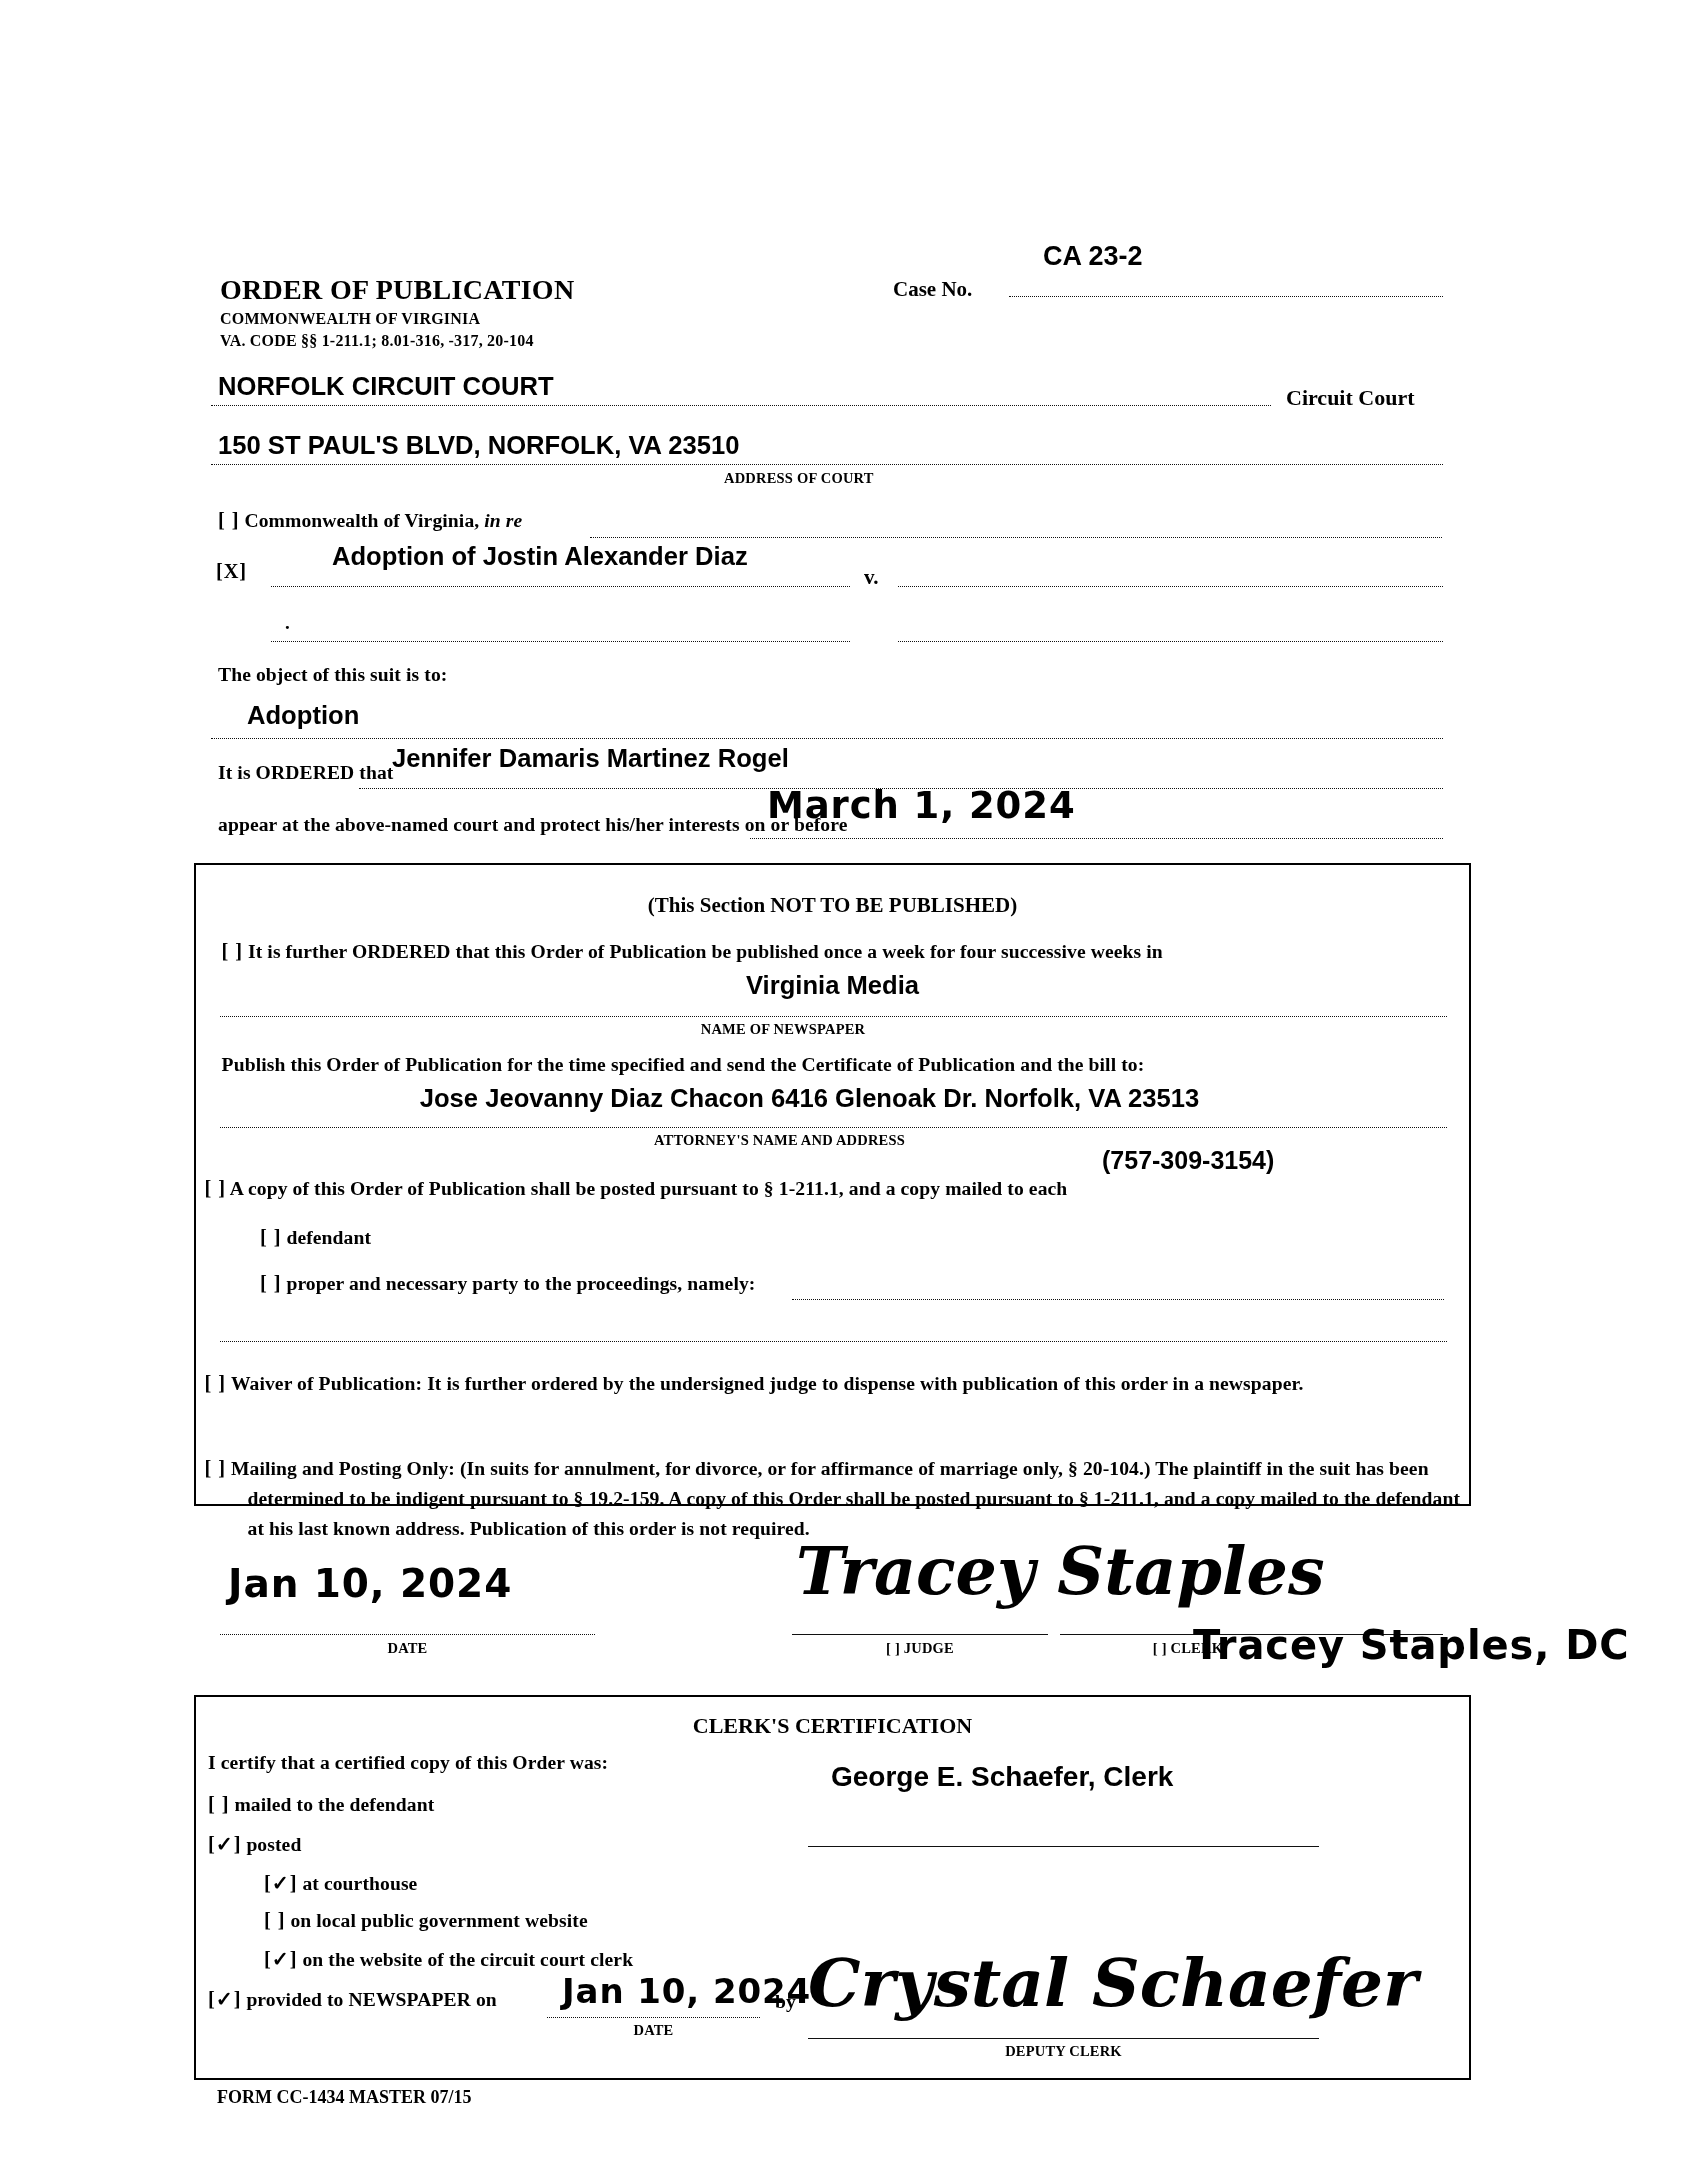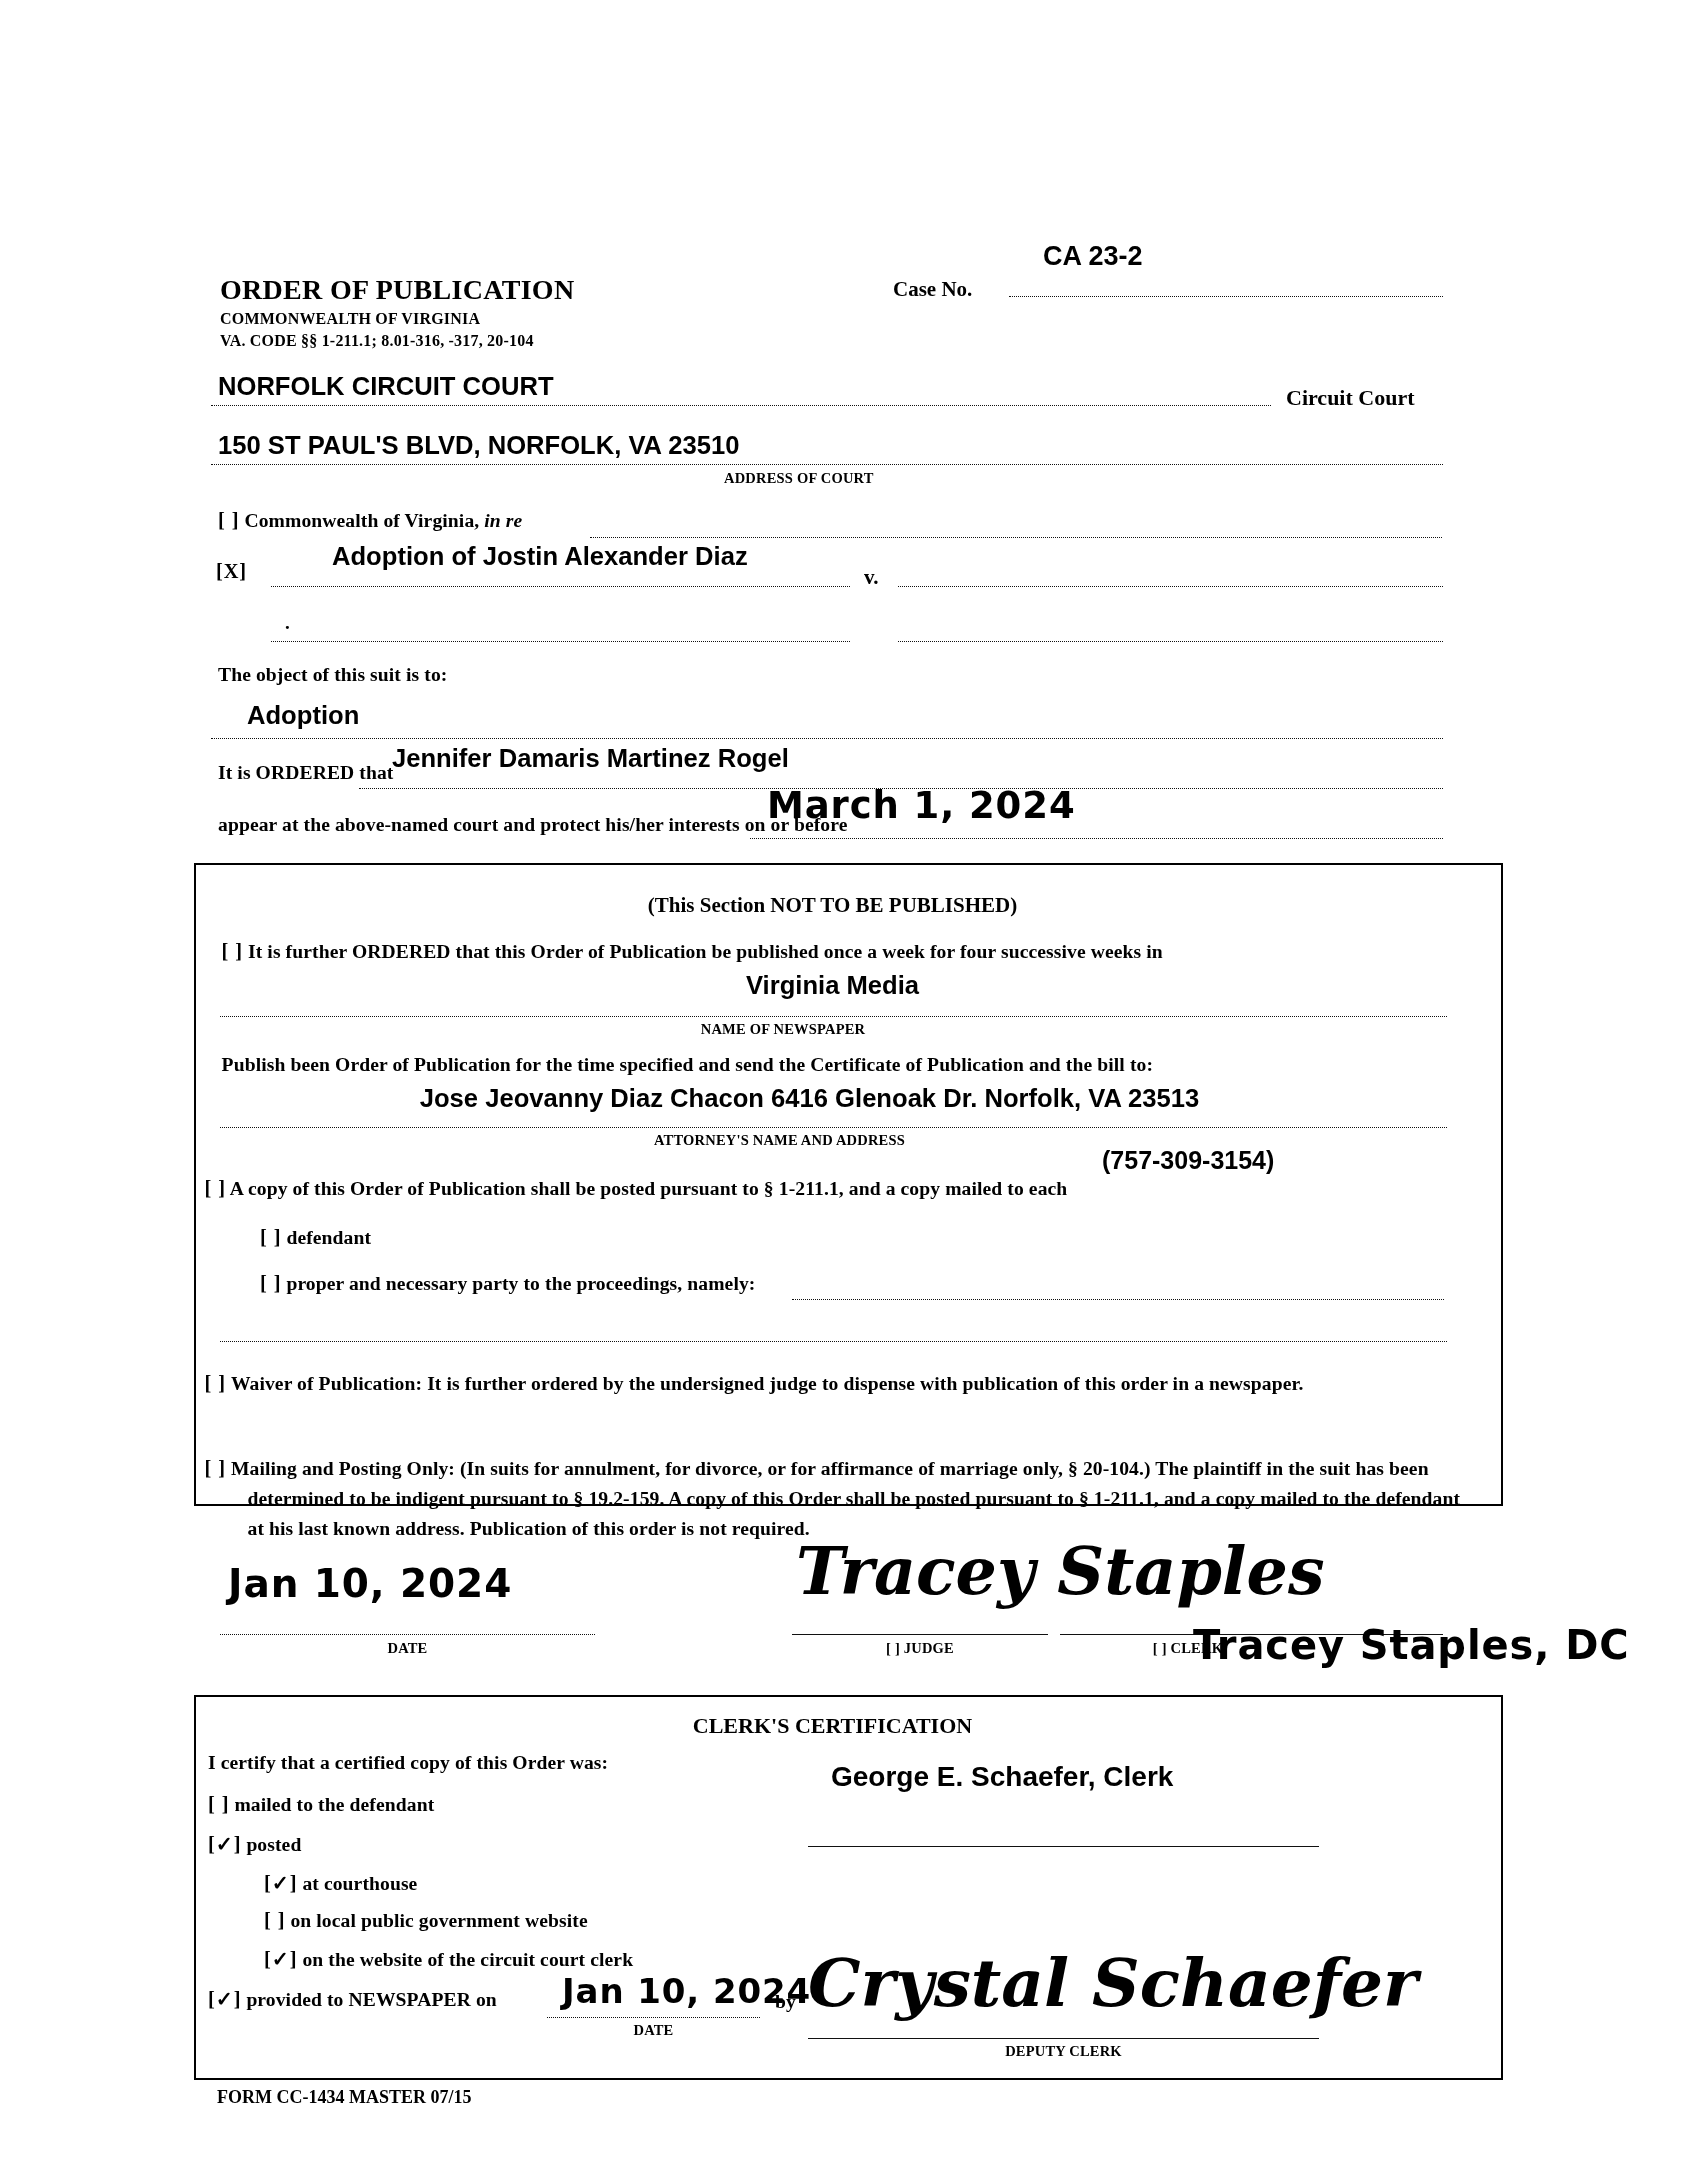--- a/index.html
+++ b/index.html
@@ -56,21 +56,20 @@
   }
   .cbx {
     font-family: "Liberation Serif", serif;
     font-weight: bold;
     font-size: 20.4px;
     letter-spacing: 0.9px;
     white-space: nowrap;
   }
   .box {
     border: 2.6px solid #000;
-    padding-left: 32px;
   }
 
   
   #title-main {
     left: 220px; top: 274px;
     font-family: "Liberation Serif", serif;
     font-weight: bold;
     font-size: 28px;
     letter-spacing: 0.3px;
   }
@@ -265,21 +264,21 @@
 
     <div class="abs serif-body" id="further-ordered">
       <span class="cbx">[  ]</span>
       <span>It is further ORDERED that this Order of Publication be published once a week for four successive weeks in</span>
     </div>
 
     <div class="abs formfill" id="newspaper-value">Virginia Media</div>
     <div class="abs dotline" id="newspaper-rule"></div>
     <div class="abs cap" id="newspaper-cap">NAME OF NEWSPAPER</div>
 
-    <div class="abs serif-body" id="publish-line">Publish been Order of Publication for the time specified and send the Certificate of Publication and the bill to:</div>
+    <div class="abs serif-body" id="publish-line">Publish this Order of Publication for the time specified and send the Certificate of Publication and the bill to:</div>
     <div class="abs formfill" id="attorney-value">Jose Jeovanny Diaz Chacon  6416 Glenoak Dr. Norfolk, VA 23513</div>
     <div class="abs dotline" id="attorney-rule"></div>
     <div class="abs cap" id="attorney-cap">ATTORNEY'S NAME AND ADDRESS</div>
     <div class="abs formfill" id="phone-value">(757-309-3154)</div>
 
     <div class="abs serif-body" id="copy-posted">
       <span class="cbx">[  ]</span>
       <span>A copy of this Order of Publication shall be posted pursuant to § 1-211.1, and a copy mailed to each</span>
     </div>
 

